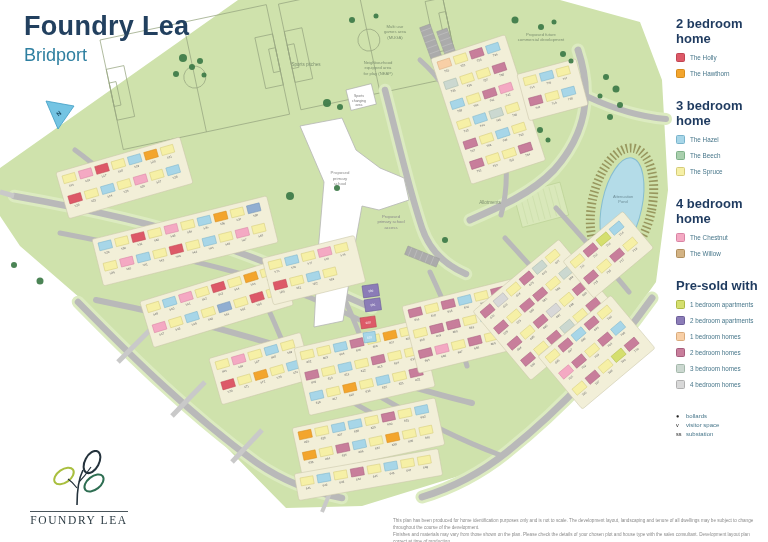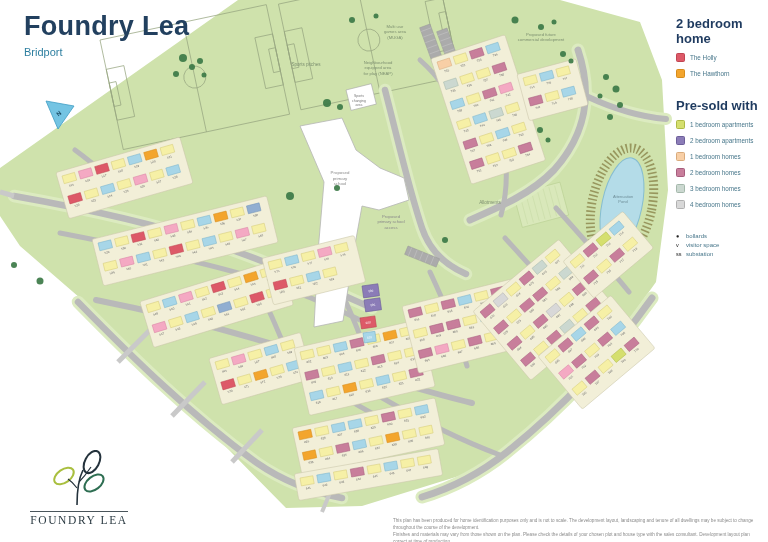--- a/index.html
+++ b/index.html
@@ -1,21 +1,21 @@
 <!DOCTYPE html>
 <html><head>
 <meta charset="utf-8">
 <style>
   html,body{margin:0;padding:0;background:#fff;}
   .page{position:relative;width:768px;height:542px;background:#ffffff;overflow:hidden;
         font-family:"Liberation Sans",sans-serif;}
   #map{position:absolute;left:0;top:0;}
   .header{position:absolute;left:24px;top:12px;line-height:1.1;}
   .header .title{font-size:27px;font-weight:600;color:#22405f;letter-spacing:.3px;}
-  .header .subtitle{font-size:11px;color:#2e7fa0;margin-top:4px;}
+  .header .subtitle{font-size:18px;color:#2e7fa0;margin-top:4px;}
   .legend{position:absolute;left:676px;top:16px;width:90px;}
   .legend-section{margin-bottom:20px;}
   .legend-heading{font-size:13px;font-weight:bold;color:#1e3a5f;margin-bottom:7px;}
   .legend-item{display:flex;align-items:center;margin:0 0 7px 0;}
   .swatch{width:9px;height:9px;border-radius:1.5px;margin-right:5px;flex:0 0 auto;box-sizing:border-box;}
   .legend-label{font-size:6.3px;color:#47768a;}
   .legend-note{font-size:5.8px;font-style:italic;color:#47768a;margin:-5px 0 6px 14px;}
   .legend-markers{margin-top:24px;}
   .marker-row{display:flex;align-items:center;margin-bottom:3px;}
   .marker-sym{width:10px;font-size:5.5px;color:#222;flex:0 0 auto;}
@@ -672,20 +672,46 @@
         <div class="legend-item">
           <span class="swatch" style="background: rgb(221, 89, 104); border: 1px solid rgb(192, 69, 82);"></span>
           <span class="legend-label">The Holly</span>
         </div>
         <div class="legend-item">
           <span class="swatch" style="background: rgb(243, 165, 45); border: 1px solid rgb(214, 140, 28);"></span>
           <span class="legend-label">The Hawthorn</span>
         </div>
       </div>
       <div class="legend-section">
+        <div class="legend-heading">3 bedroom home</div>
+        <div class="legend-item">
+          <span class="swatch" style="background: rgb(167, 214, 232); border: 1px solid rgb(122, 180, 204);"></span>
+          <span class="legend-label">The Hazel</span>
+        </div>
+        <div class="legend-item">
+          <span class="swatch" style="background: rgb(169, 207, 173); border: 1px solid rgb(127, 177, 137);"></span>
+          <span class="legend-label">The Beech</span>
+        </div>
+        <div class="legend-item">
+          <span class="swatch" style="background: rgb(246, 240, 166); border: 1px solid rgb(213, 203, 121);"></span>
+          <span class="legend-label">The Spruce</span>
+        </div>
+      </div>
+      <div class="legend-section">
+        <div class="legend-heading">4 bedroom home</div>
+        <div class="legend-item">
+          <span class="swatch" style="background: rgb(244, 169, 195); border: 1px solid rgb(216, 132, 164);"></span>
+          <span class="legend-label">The Chestnut</span>
+        </div>
+        <div class="legend-item">
+          <span class="swatch" style="background: rgb(211, 179, 132); border: 1px solid rgb(176, 143, 94);"></span>
+          <span class="legend-label">The Willow</span>
+        </div>
+      </div>
+      <div class="legend-section">
         <div class="legend-heading">Pre-sold with</div>
         <div class="legend-item">
           <span class="swatch" style="background: rgb(213, 223, 110); border: 1px solid rgb(174, 186, 70);"></span>
           <span class="legend-label">1 bedroom apartments</span>
         </div>
         <div class="legend-item">
           <span class="swatch" style="background: rgb(139, 124, 183); border: 1px solid rgb(109, 95, 154);"></span>
           <span class="legend-label">2 bedroom apartments</span>
         </div>
         <div class="legend-item">

